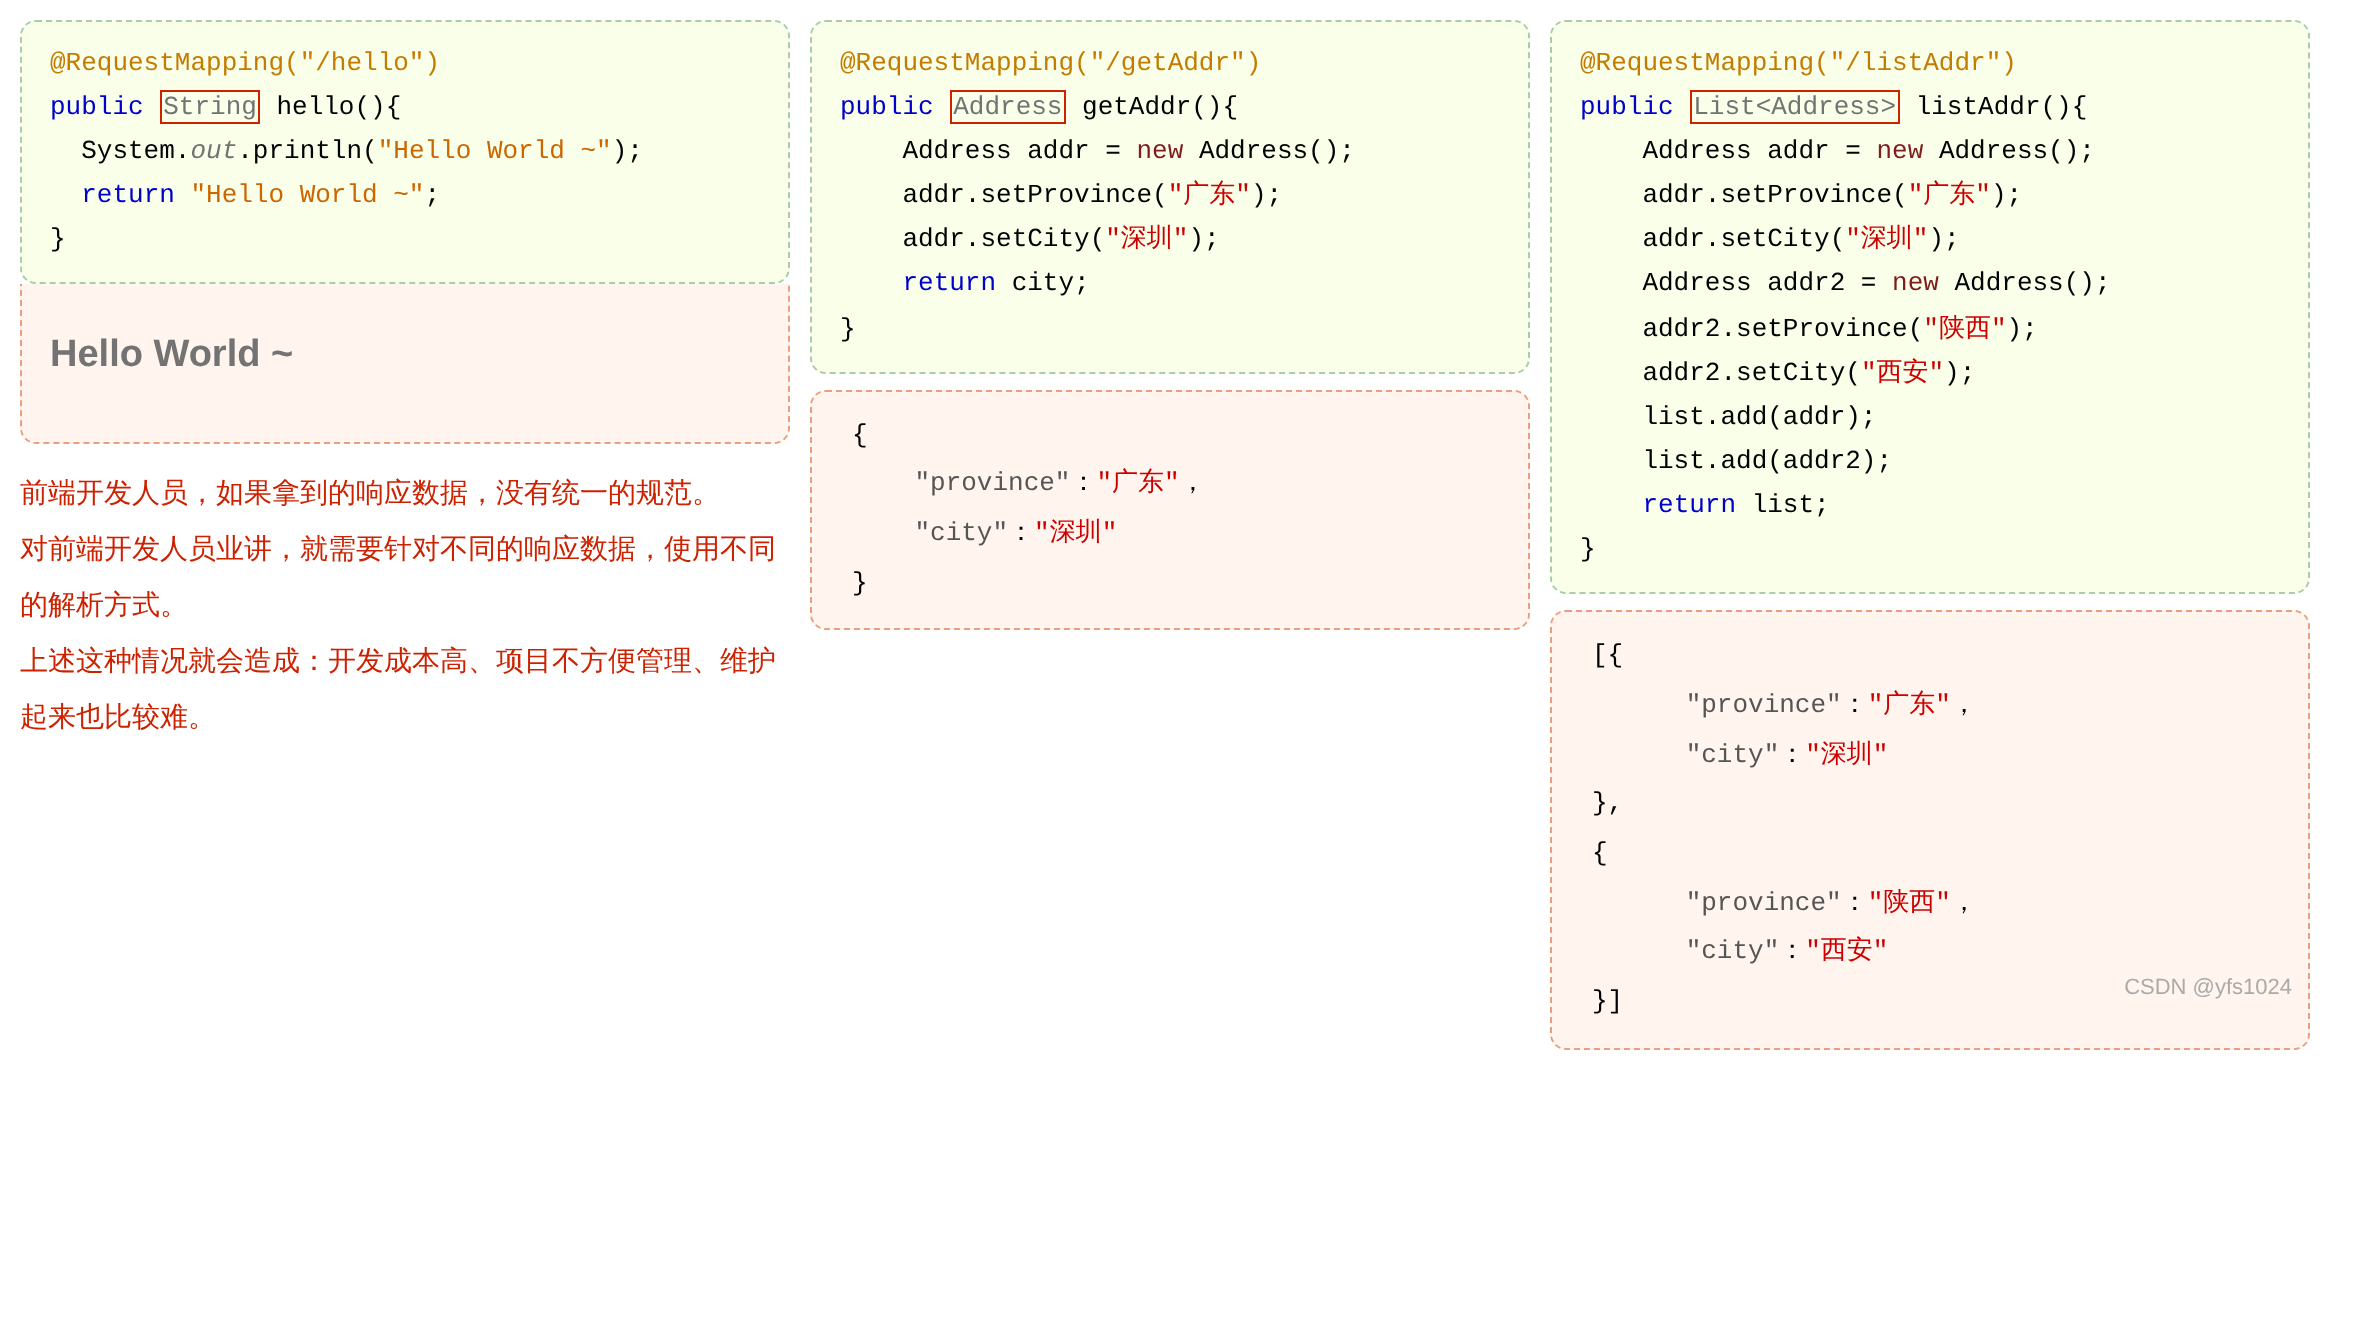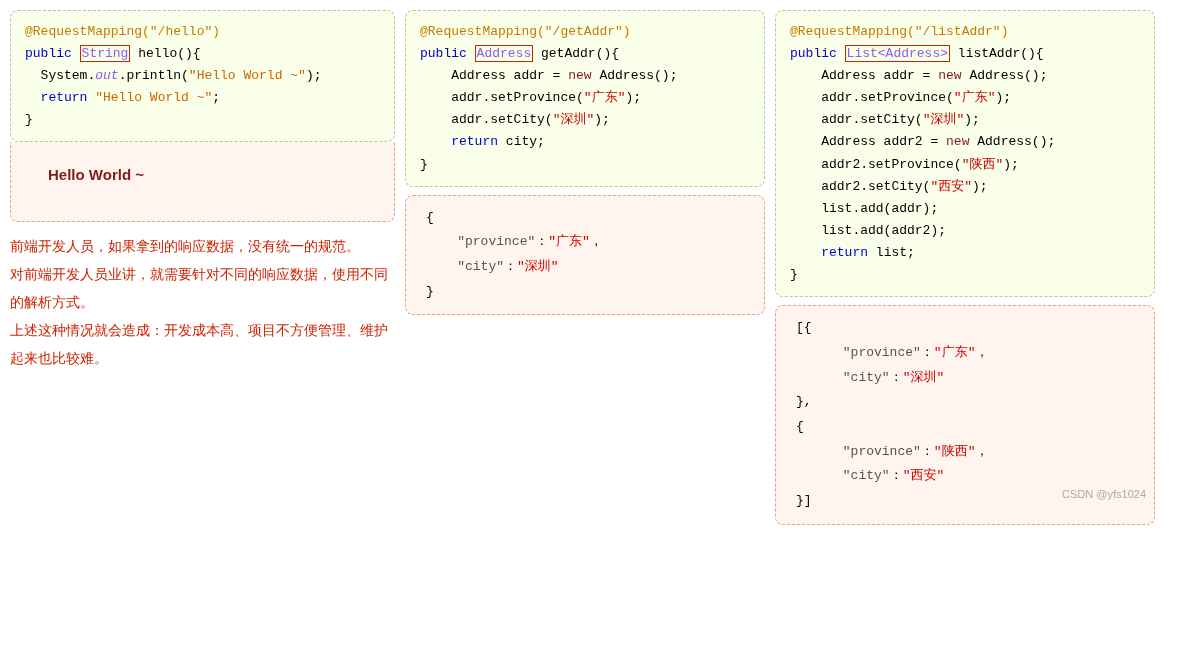--- a/index.html
+++ b/index.html
@@ -35,39 +35,38 @@
       background: #fff5ee;
       border-radius: 8px;
       padding: 10px 20px;
       line-height: 1.9;
       font-size: 13px;
     }
 
     
     .c-annotation { color: #c47c00; }
     .c-keyword { color: #0000cc; font-weight: normal; }
-    .c-type { color: #8b5cf6; }
+    .c-type { color: #737373; }
     .c-string { color: #cc6600; }
     .c-string-cn { color: #cc0000; }
     .c-new { color: #7f1d1d; }
     .c-black { color: #000000; }
 
     .highlight-box {
       display: inline;
       border: 1.5px solid #cc2200;
       padding: 0 1px;
     }
 
     .hello-output {
-      color: #7f1d1d;
-      font-size: 15px;
+      color: #737373;
+      font-size: 19px;
       font-weight: bold;
       font-family: Arial, sans-serif;
       padding: 10px 0 5px 0;
-      margin-left: 23px;
     }
 
     .bottom-text {
       margin-top: 10px;
       font-family: Arial, sans-serif;
       font-size: 14px;
       line-height: 2;
       color: #cc2200;
     }
     

